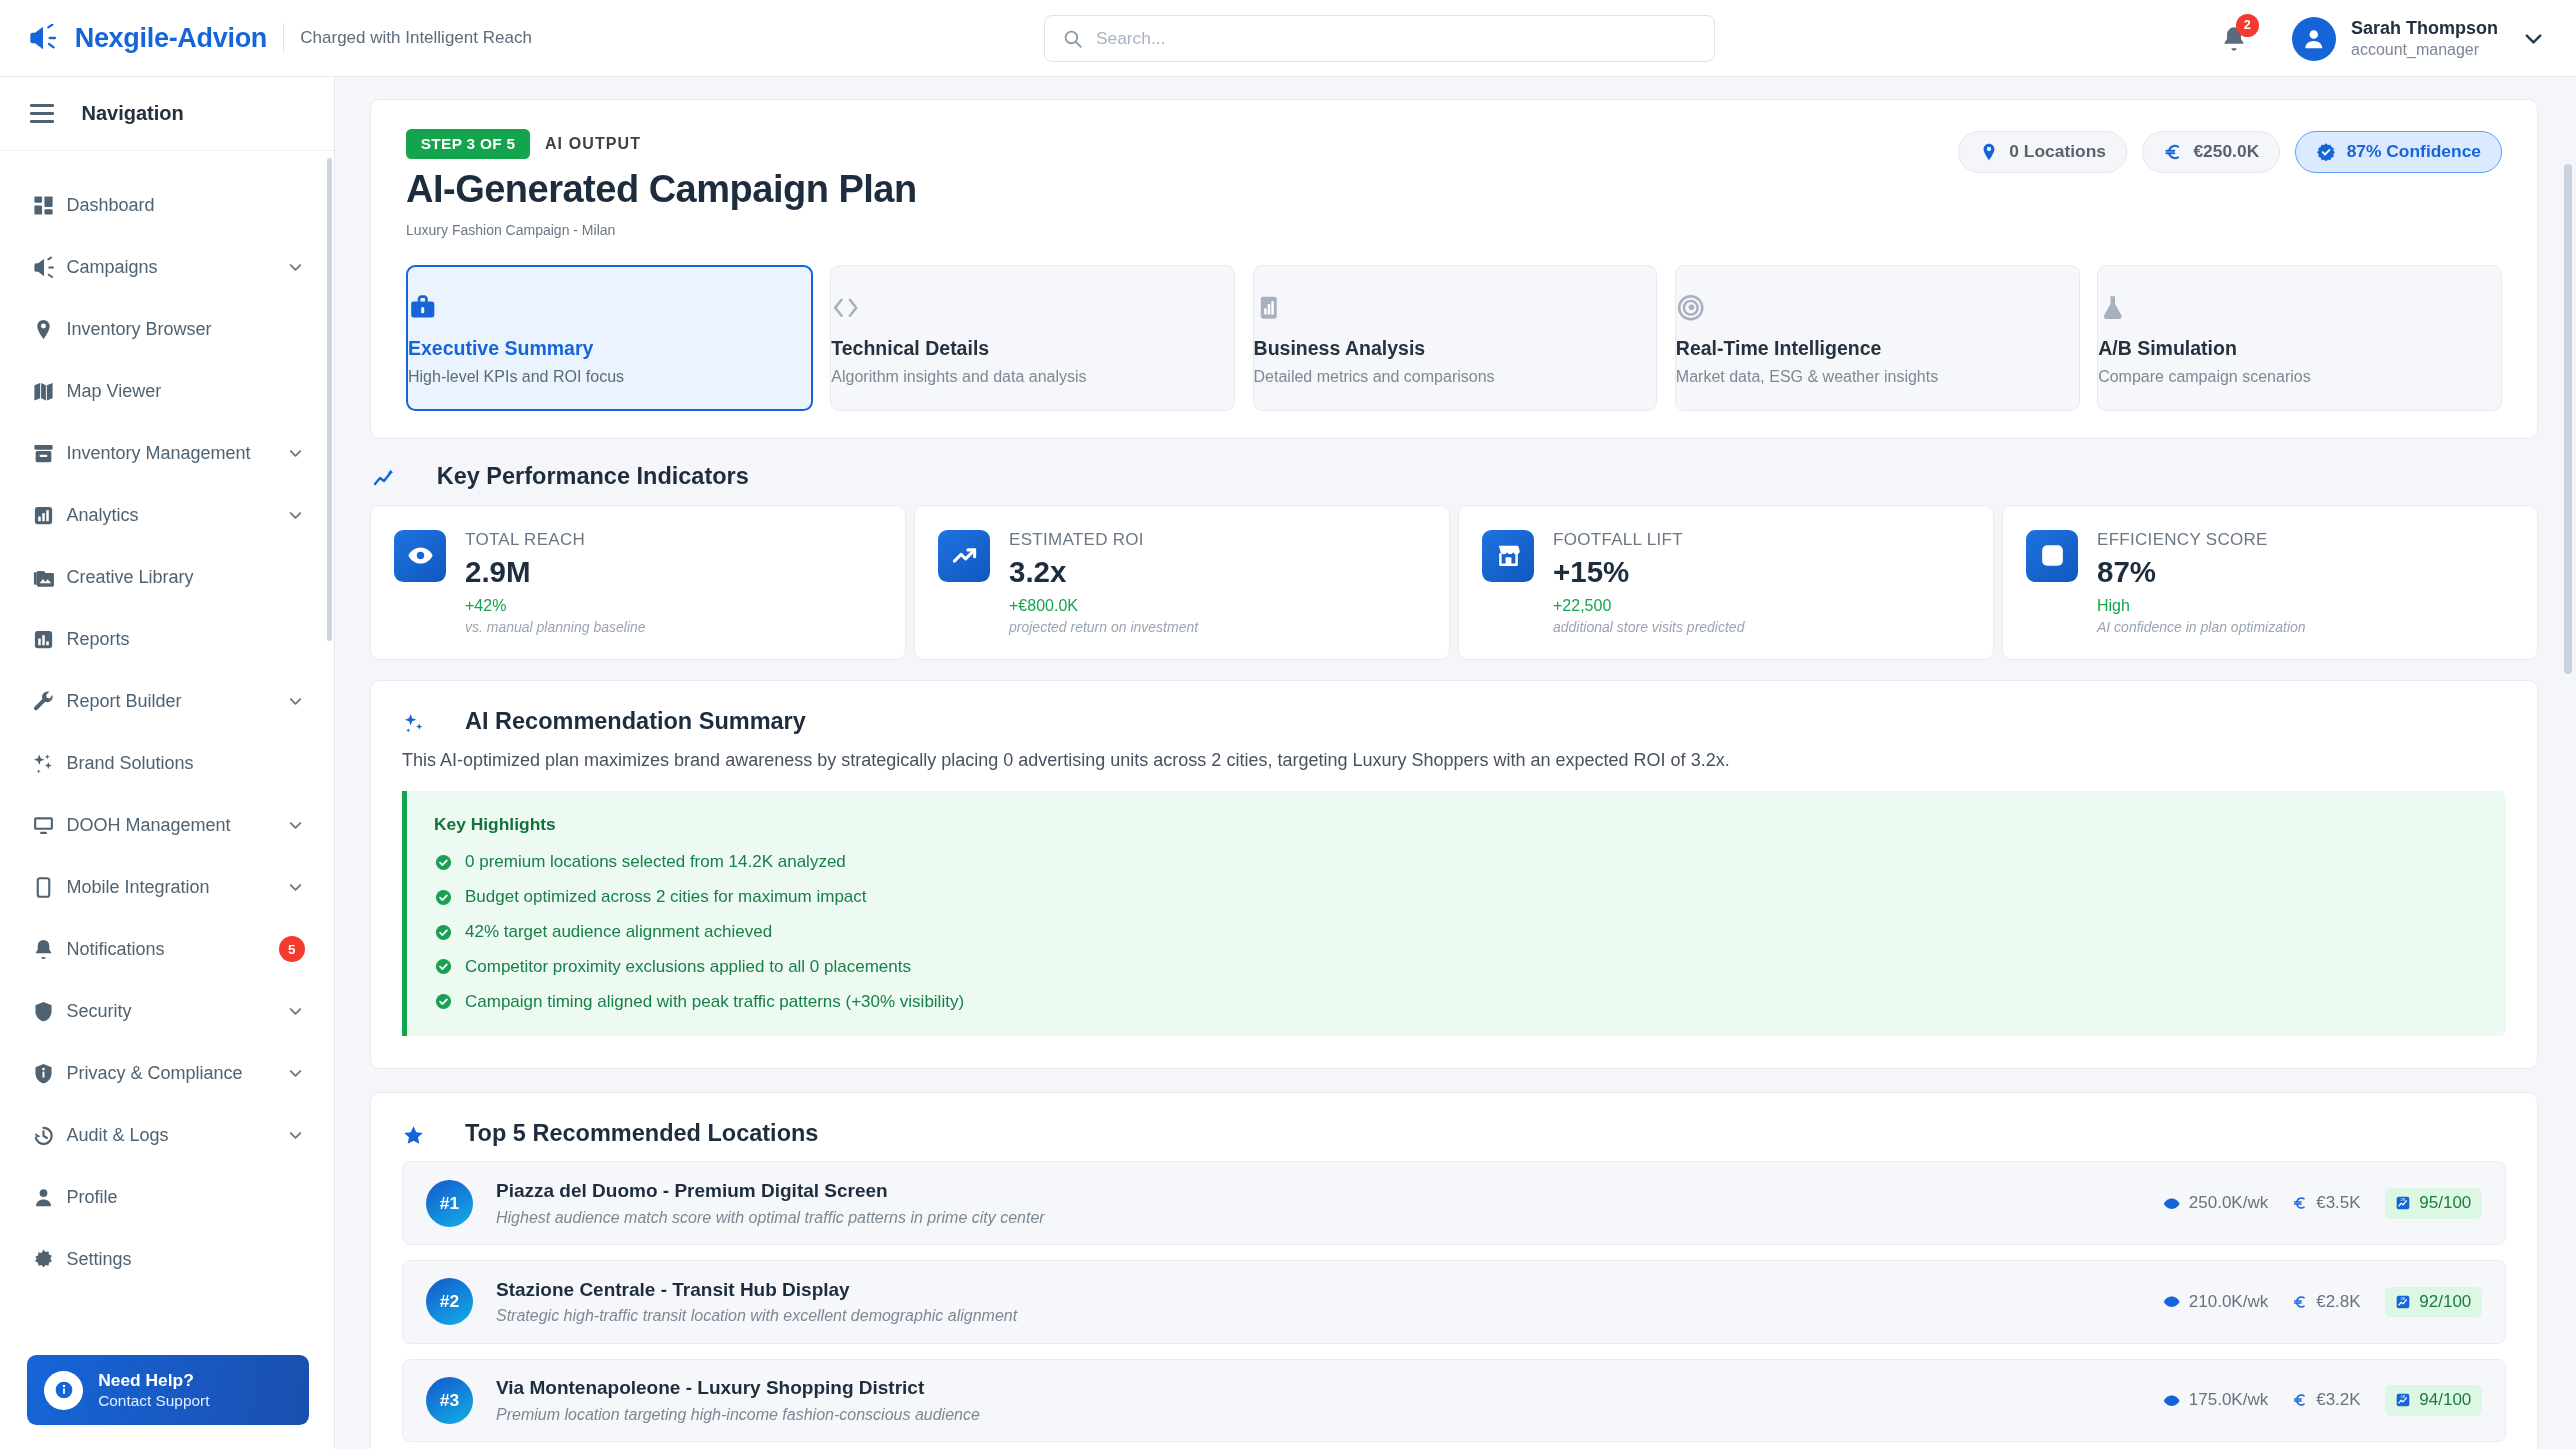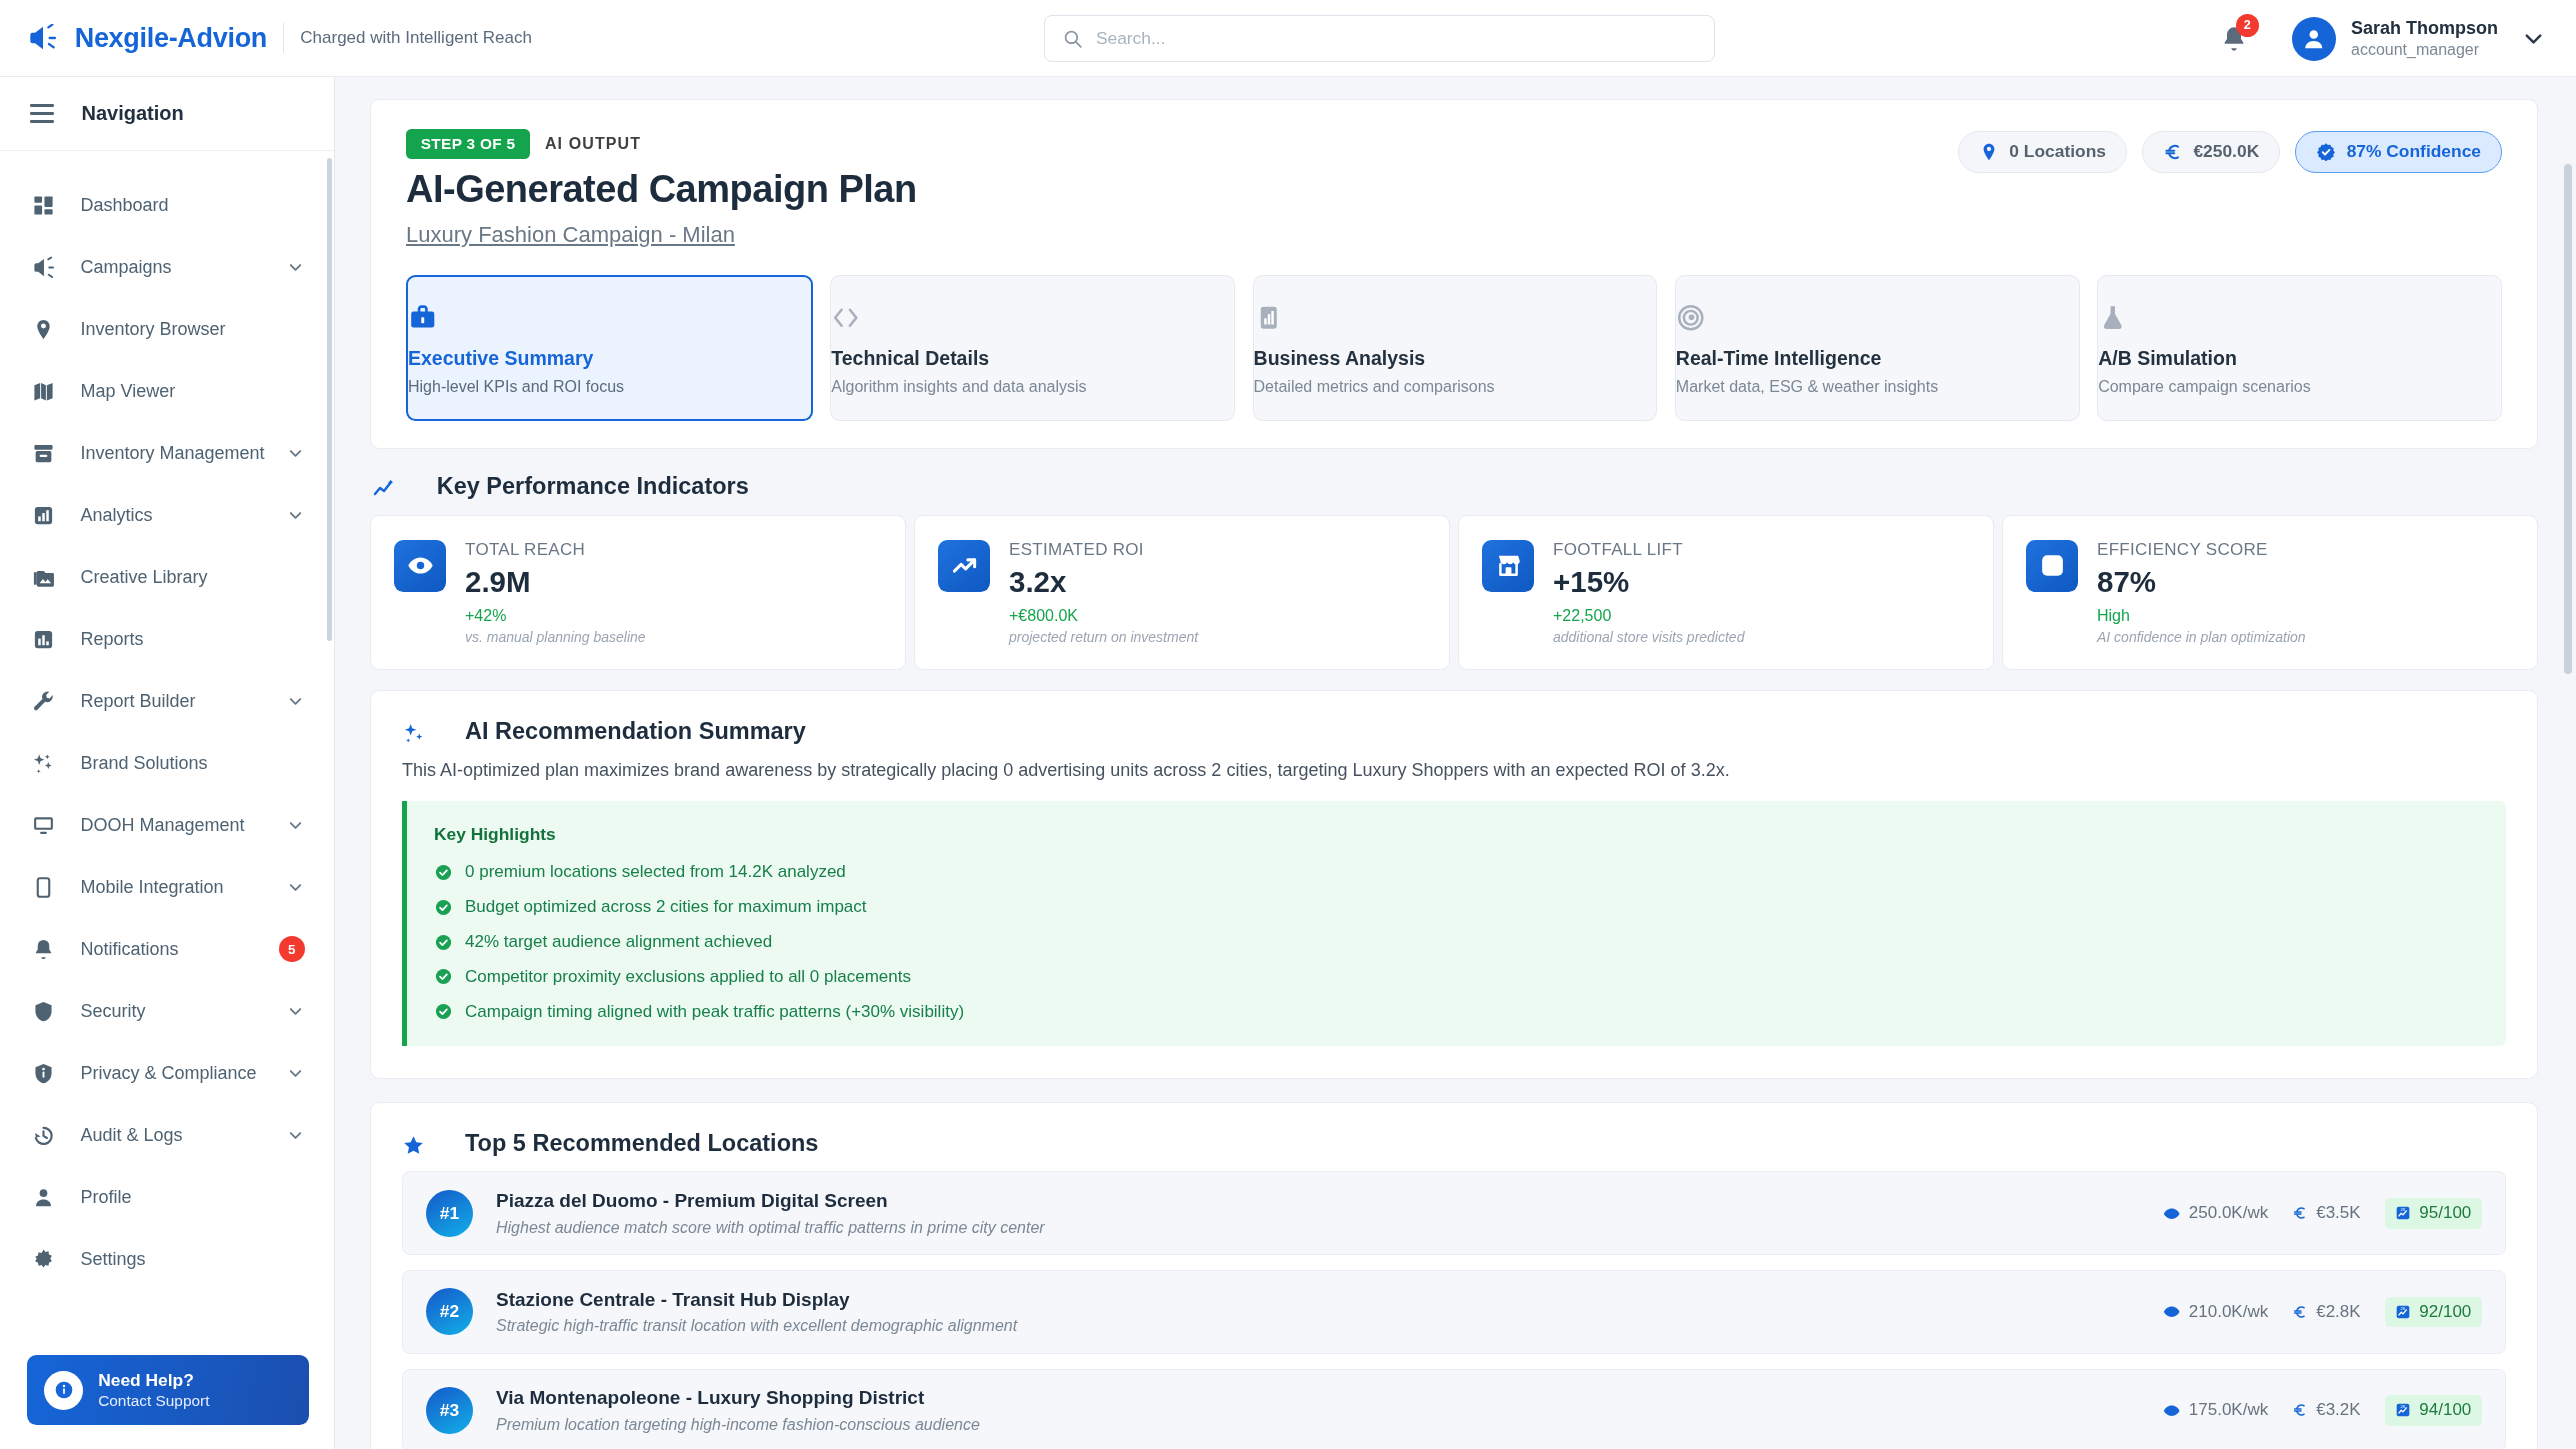--- a/index.html
+++ b/index.html
@@ -60,21 +60,21 @@
   }
   .navhead .burger { margin-right: 28px; display: flex; flex-direction: column; gap: 4.7px; }
   .navhead .burger span { display: block; width: 24px; height: 3.4px; background: #4e6272; border-radius: 1.3px; }
   .navhead .title { font-size: 20px; font-weight: 700; color: #22303f; }
   .navlist { padding-top: 23px; height: 1140px; overflow: hidden; position: relative; }
   .navitem {
     display: flex; align-items: center; height: 62px; padding: 0 29.5px 0 32px;
     cursor: pointer; position: relative;
   }
   .navitem .ico { width: 29.5px; display: flex; align-items: center; justify-content: flex-start; }
-  .navitem .lbl { font-size: 18px; color: #4e6272; margin-left: 19px; flex: 1; }
+  .navitem .lbl { font-size: 18px; color: #4e6272; margin-left: 5px; flex: 1; }
   .navitem .chev { display: flex; }
   .nav-badge {
     background: #f4392f; color: #fff; border-radius: 13.4px; font-size: 13.4px; font-weight: 700;
     min-width: 25.5px; height: 25.5px; display: flex; align-items: center; justify-content: center; padding: 0 6.7px;
   }
   .sb-scroll {
     position: absolute; right: 2px; top: 81px; width: 5.4px; height: 483px;
     background: #ccd4dd; border-radius: 2.7px;
   }
   .helpcard {
@@ -98,21 +98,21 @@
 
   
   .hero { padding: 29.5px 35px 27px 35px; position: relative; }
   .badgerow { display: flex; align-items: center; margin-bottom: 9.4px; }
   .step-badge {
     background: #14a44d; color: #fff; font-size: 15.4px; font-weight: 700;
     padding: 6px 14.8px; border-radius: 5.4px; letter-spacing: 0.3px;
   }
   .ai-output { font-size: 16px; font-weight: 700; color: #404040; letter-spacing: 1.1px; margin-left: 14.8px; }
   .hero h1 { font-size: 38px; font-weight: 700; color: #1e2d3d; letter-spacing: -0.5px; margin-bottom: 10.7px; }
-  .hero .sub { font-size: 22px; color: #6a7785; text-decoration: underline; }
+  .hero .sub { font-size: 14px; color: #6a7785; }
   .pills { position: absolute; right: 35px; top: 31px; display: flex; gap: 14.8px; }
   .pill {
     height: 42px; border-radius: 21px; background: #f4f6fa; border: 0.7px solid #e4e9ef;
     display: flex; align-items: center; padding: 0 20px; font-size: 17.4px; font-weight: 700; color: #56636f;
     cursor: pointer;
   }
   .pill .pico { margin-right: 10.7px; display: flex; }
   .pill.accent { background: #dceaff; border-color: #5aa0f5; color: #1565d8; }
 
   

